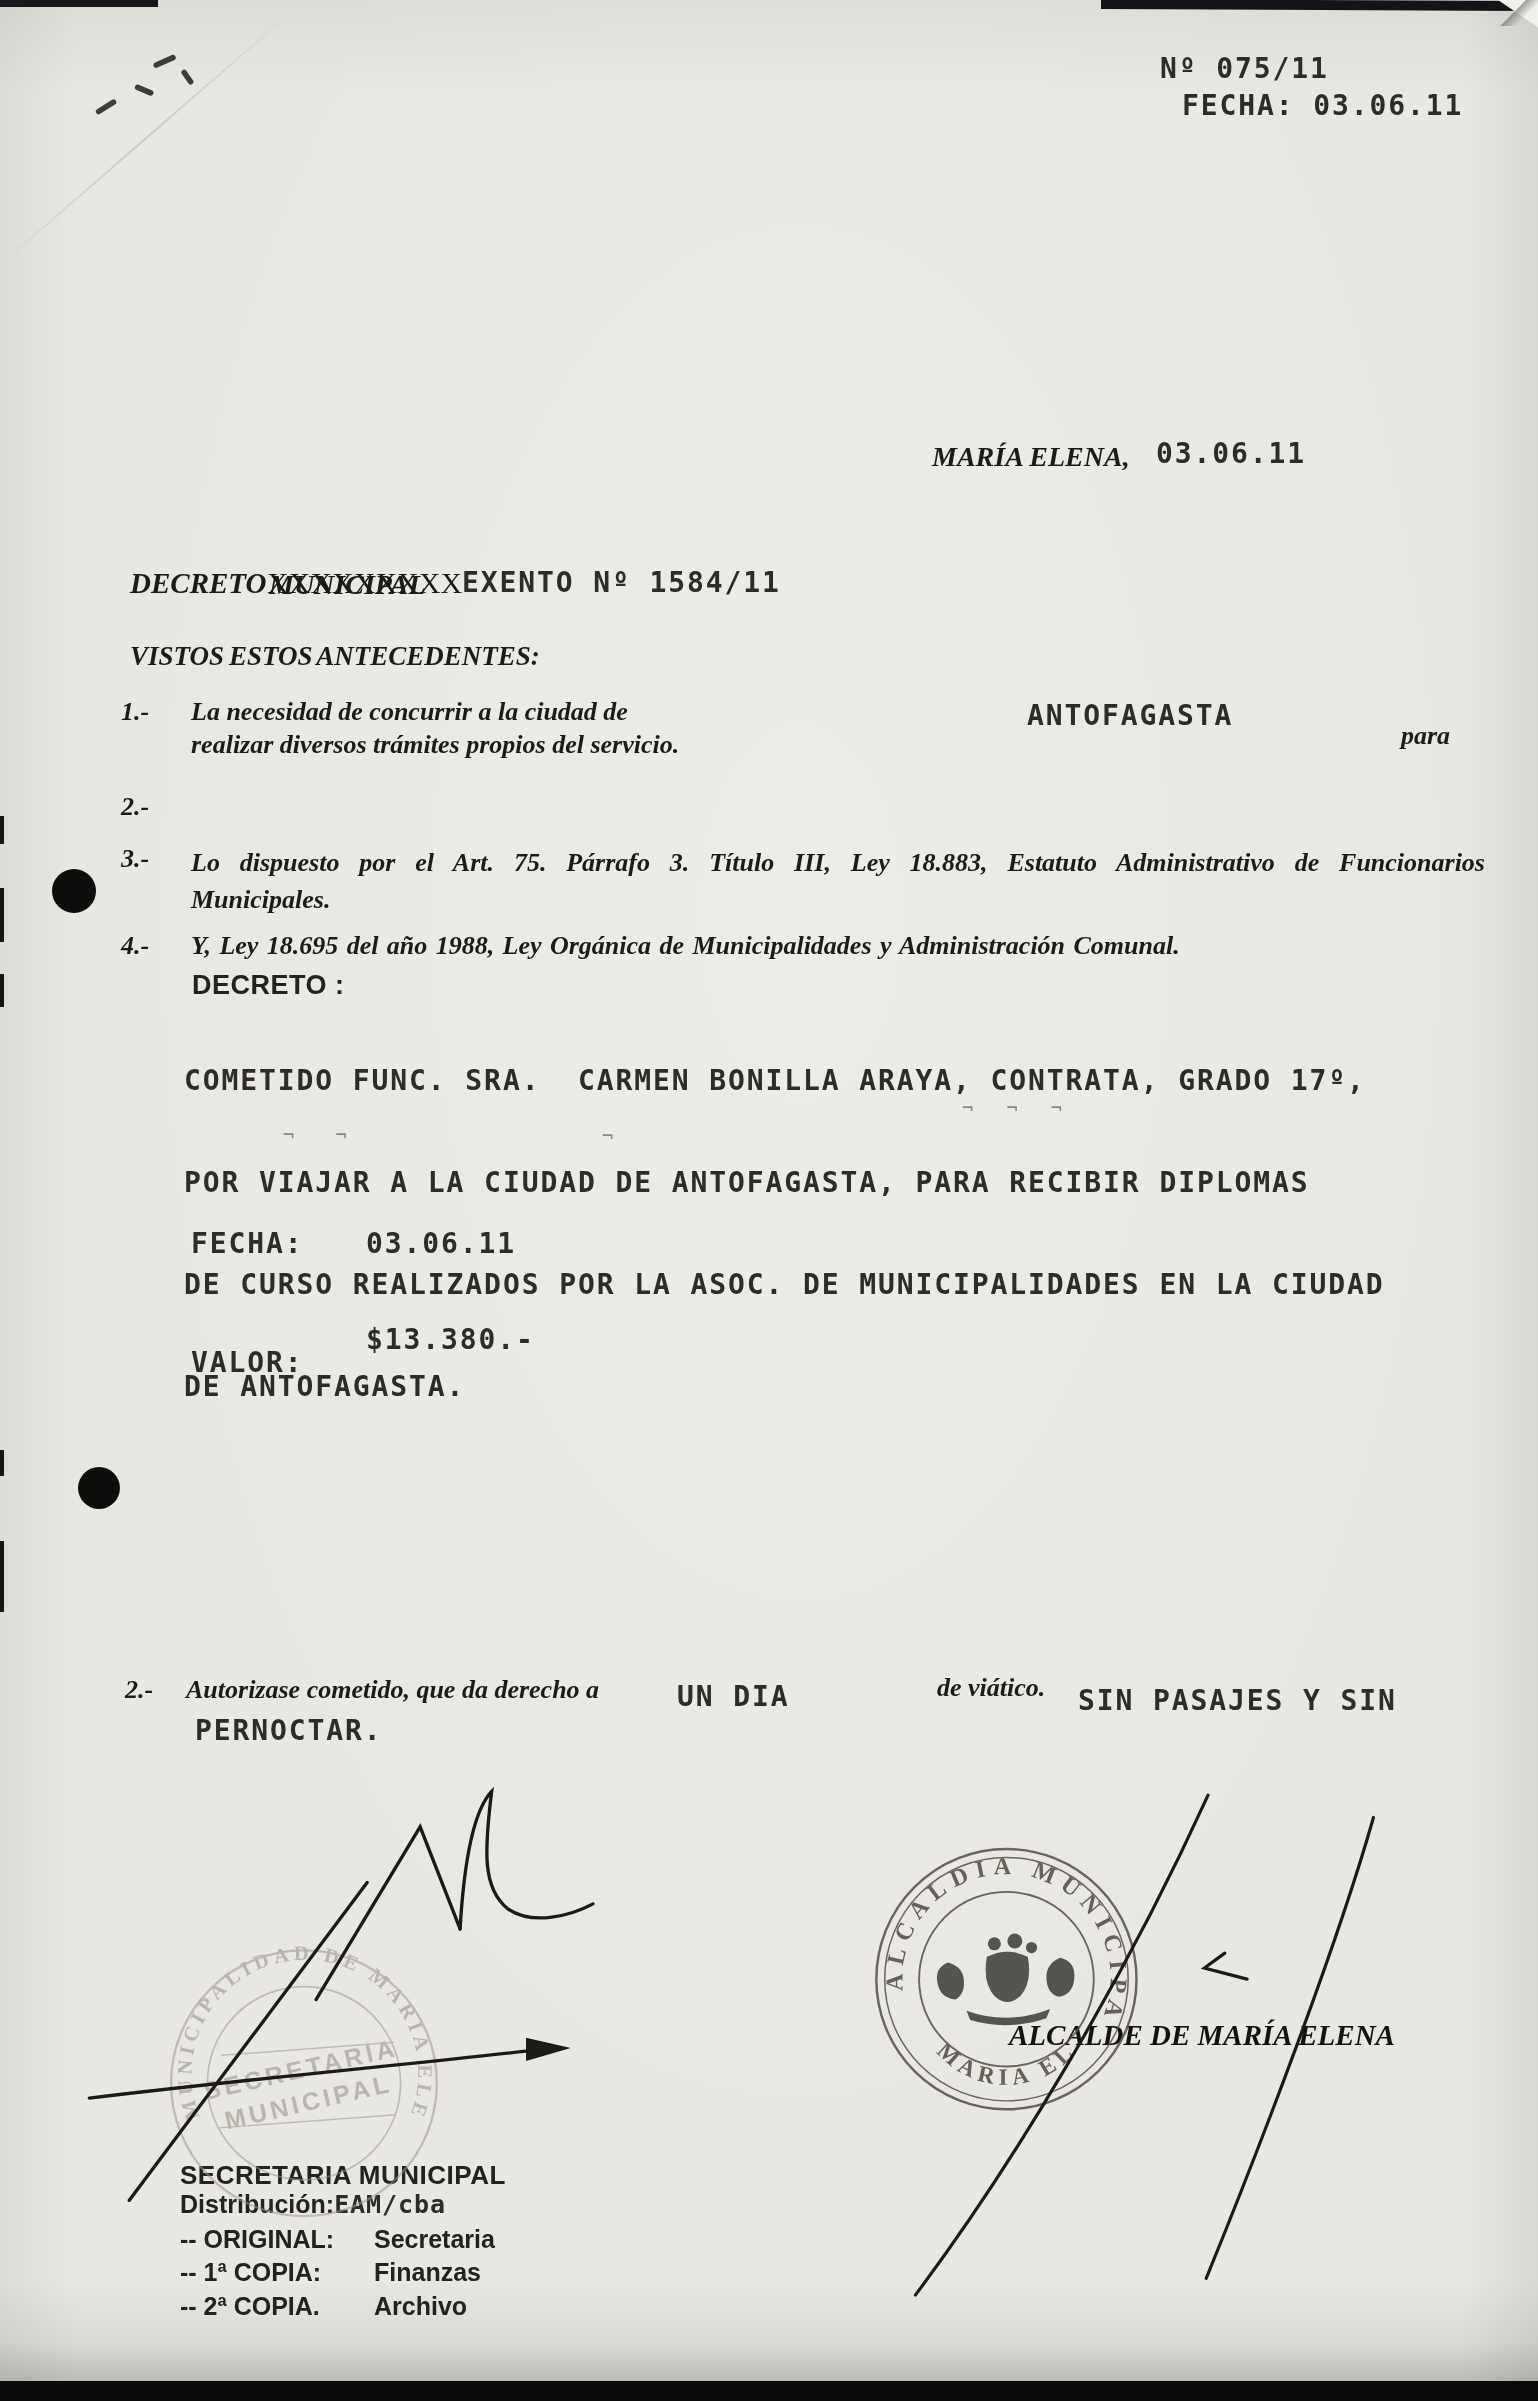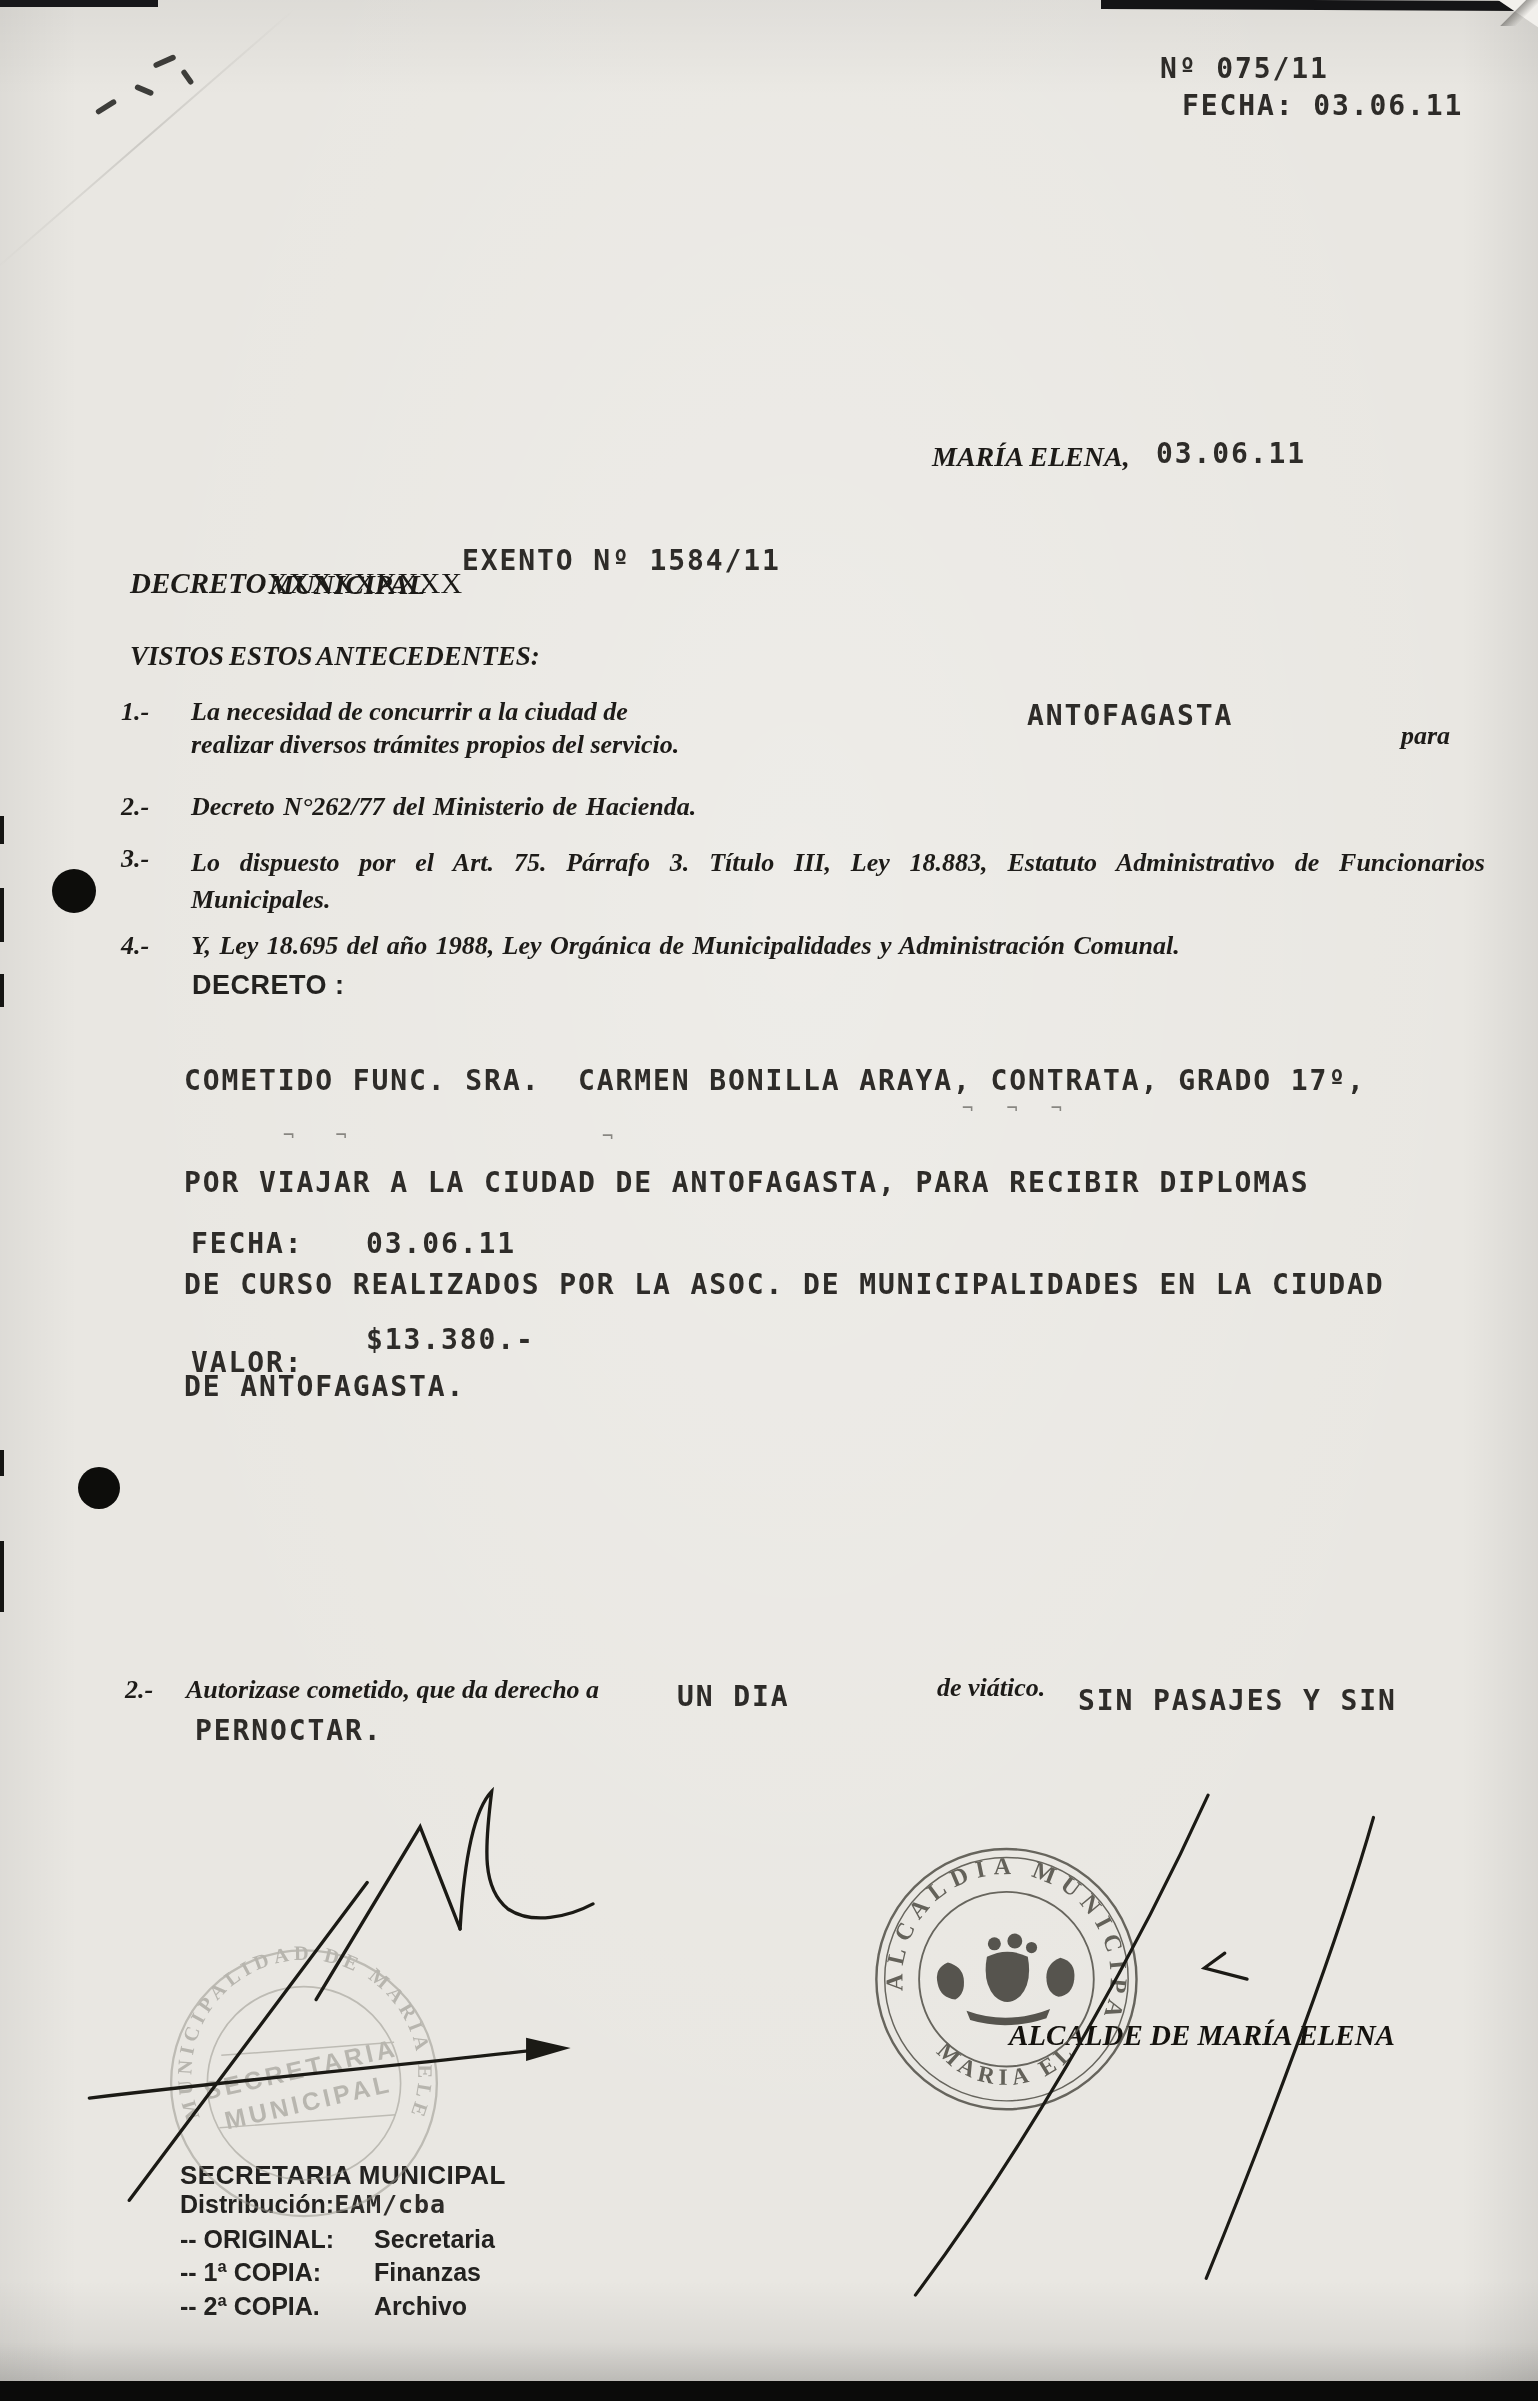--- a/index.html
+++ b/index.html
@@ -26,21 +26,21 @@
 
   #ref-number{left:1160px;top:52px;font-size:28px;}
   #ref-fecha{left:1134px;top:89px;font-size:28px;margin-left:48px;}
 
   #dateline-place{left:932px;top:441px;font-size:28px;}
   #dateline-date{left:1156px;top:437px;font-size:28px;}
 
   #title-word{left:130px;top:567px;font-size:29px;}
   #title-struck{left:269px;top:569px;font-size:28px;}
   #title-struck .strike{position:absolute;left:-1.9px;top:-2.8px;font-family:"Liberation Serif",serif;font-weight:normal;font-size:30px;letter-spacing:0px;color:#1b1a17;font-style:normal;}
-  #title-rest{left:462px;top:544px;font-size:28px;}
+  #title-rest{left:462px;top:566px;font-size:28px;}
 
   #vistos-heading{left:130px;top:641px;font-size:27px;word-spacing:-1.9px;}
 
   .itemnum{font-size:26px;}
   .itemtext{font-size:26px;}
   #item1-num{left:121px;top:697px;}
   #item1-l1{left:191px;top:697px;}
   #item1-l2{left:191px;top:730px;}
   #item1-city{left:1027px;top:699px;font-size:28px;}
   #item1-tail{left:1401px;top:697px;font-size:26px;margin-top:24px;}
@@ -134,21 +134,20 @@
 
   <div class="abs serif-i" id="vistos-heading">VISTOS ESTOS ANTECEDENTES:</div>
 
   <div class="abs serif-i itemnum" id="item1-num">1.-</div>
   <div class="abs serif-i itemtext" id="item1-l1">La necesidad de concurrir a la ciudad de</div>
   <div class="abs serif-i itemtext" id="item1-l2">realizar diversos trámites propios del servicio.</div>
   <div class="abs mono" id="item1-city">ANTOFAGASTA</div>
   <div class="abs serif-i" id="item1-tail">para</div>
 
   <div class="abs serif-i itemnum" id="item2-num">2.-</div>
-  <div class="abs serif-i itemtext" id="item2-text">Decreto N°262/77 del Ministerio de Hacienda.</div>
 
   <div class="abs serif-i itemnum" id="item3-num">3.-</div>
   <div class="abs serif-i" id="item3-lines">
     <div class="jline">Lo dispuesto por el Art. 75. Párrafo 3. Título III, Ley 18.883, Estatuto Administrativo de Funcionarios</div>
     <div class="nline">Municipales.</div>
   </div>
 
   <div class="abs serif-i itemnum" id="item4-num">4.-</div>
   <div class="abs serif-i itemtext" id="item4-text">Y, Ley 18.695 del año 1988, Ley Orgánica de Municipalidades y Administración Comunal.</div>
 

